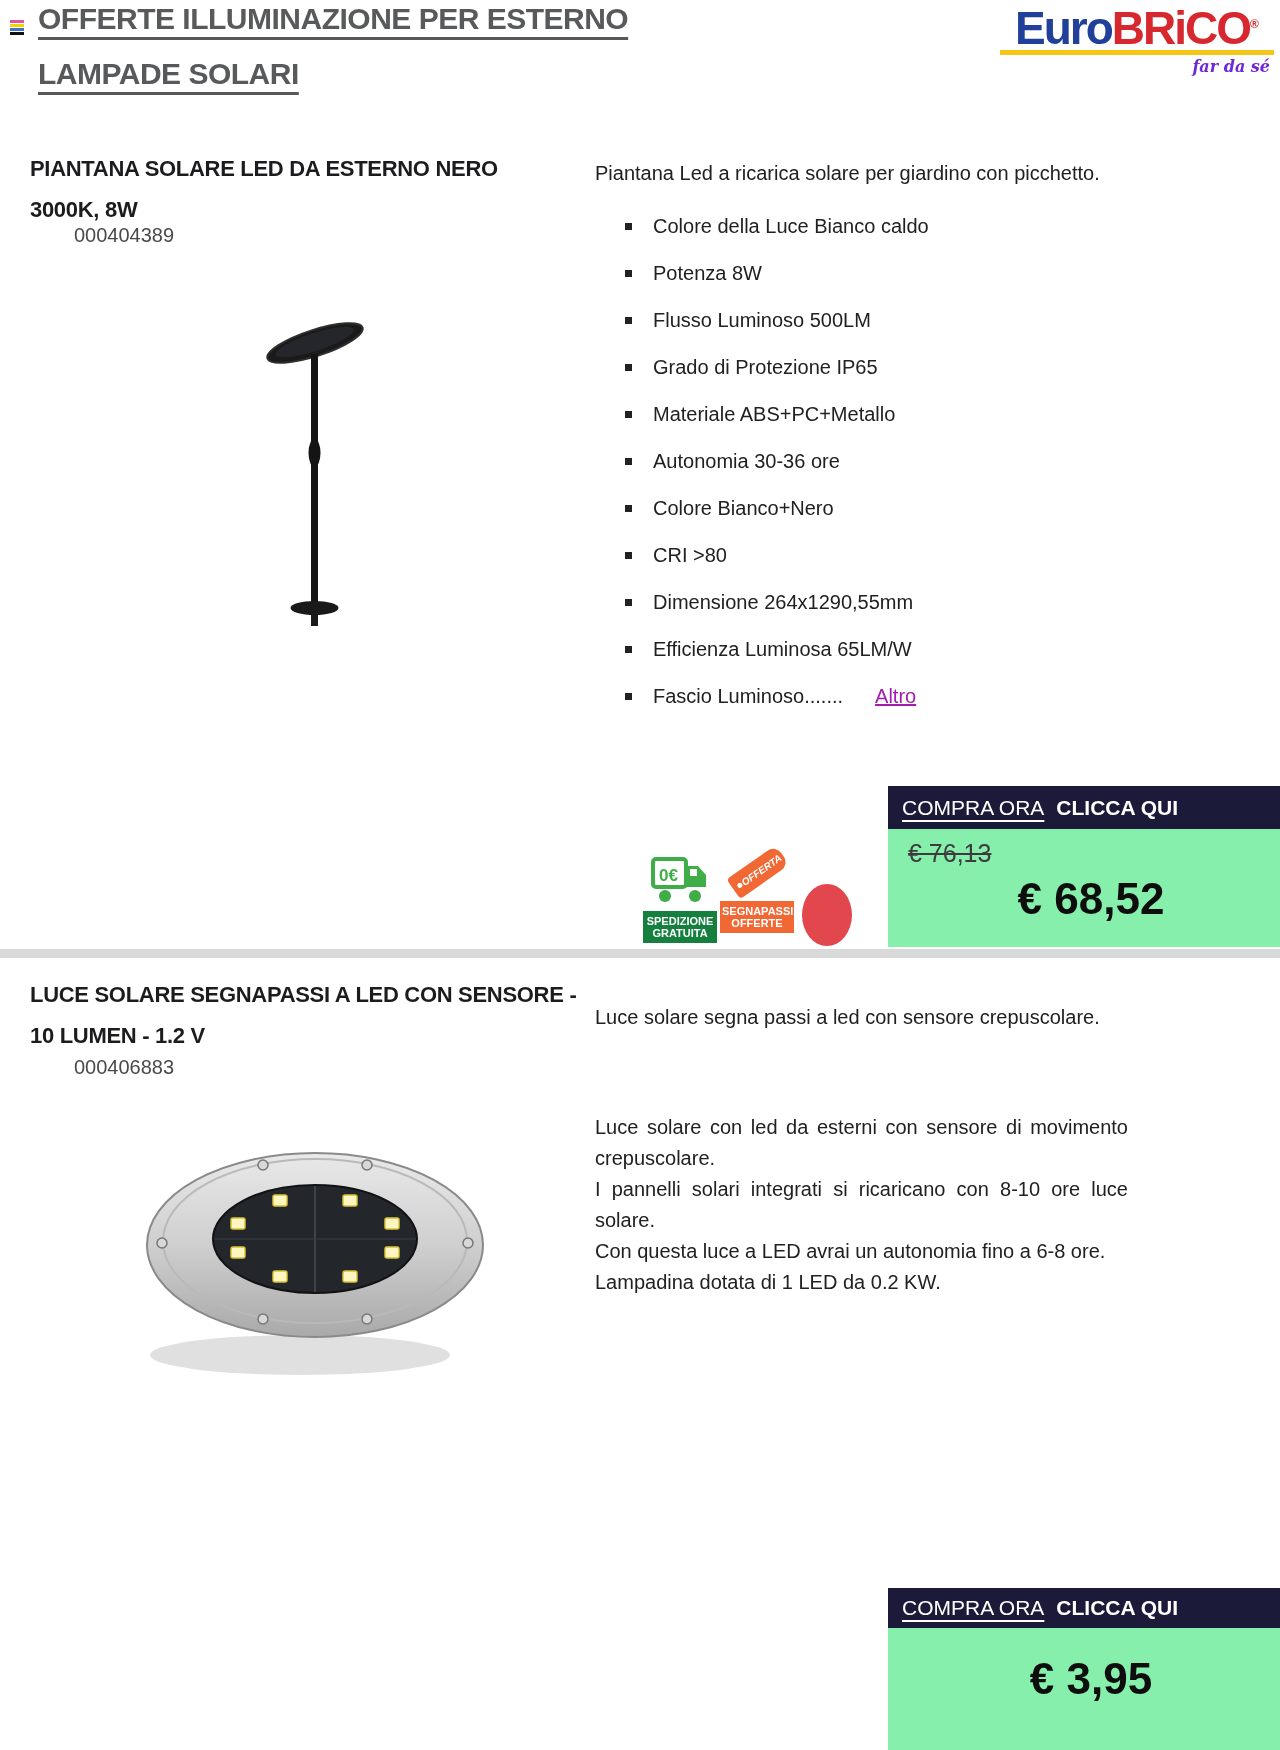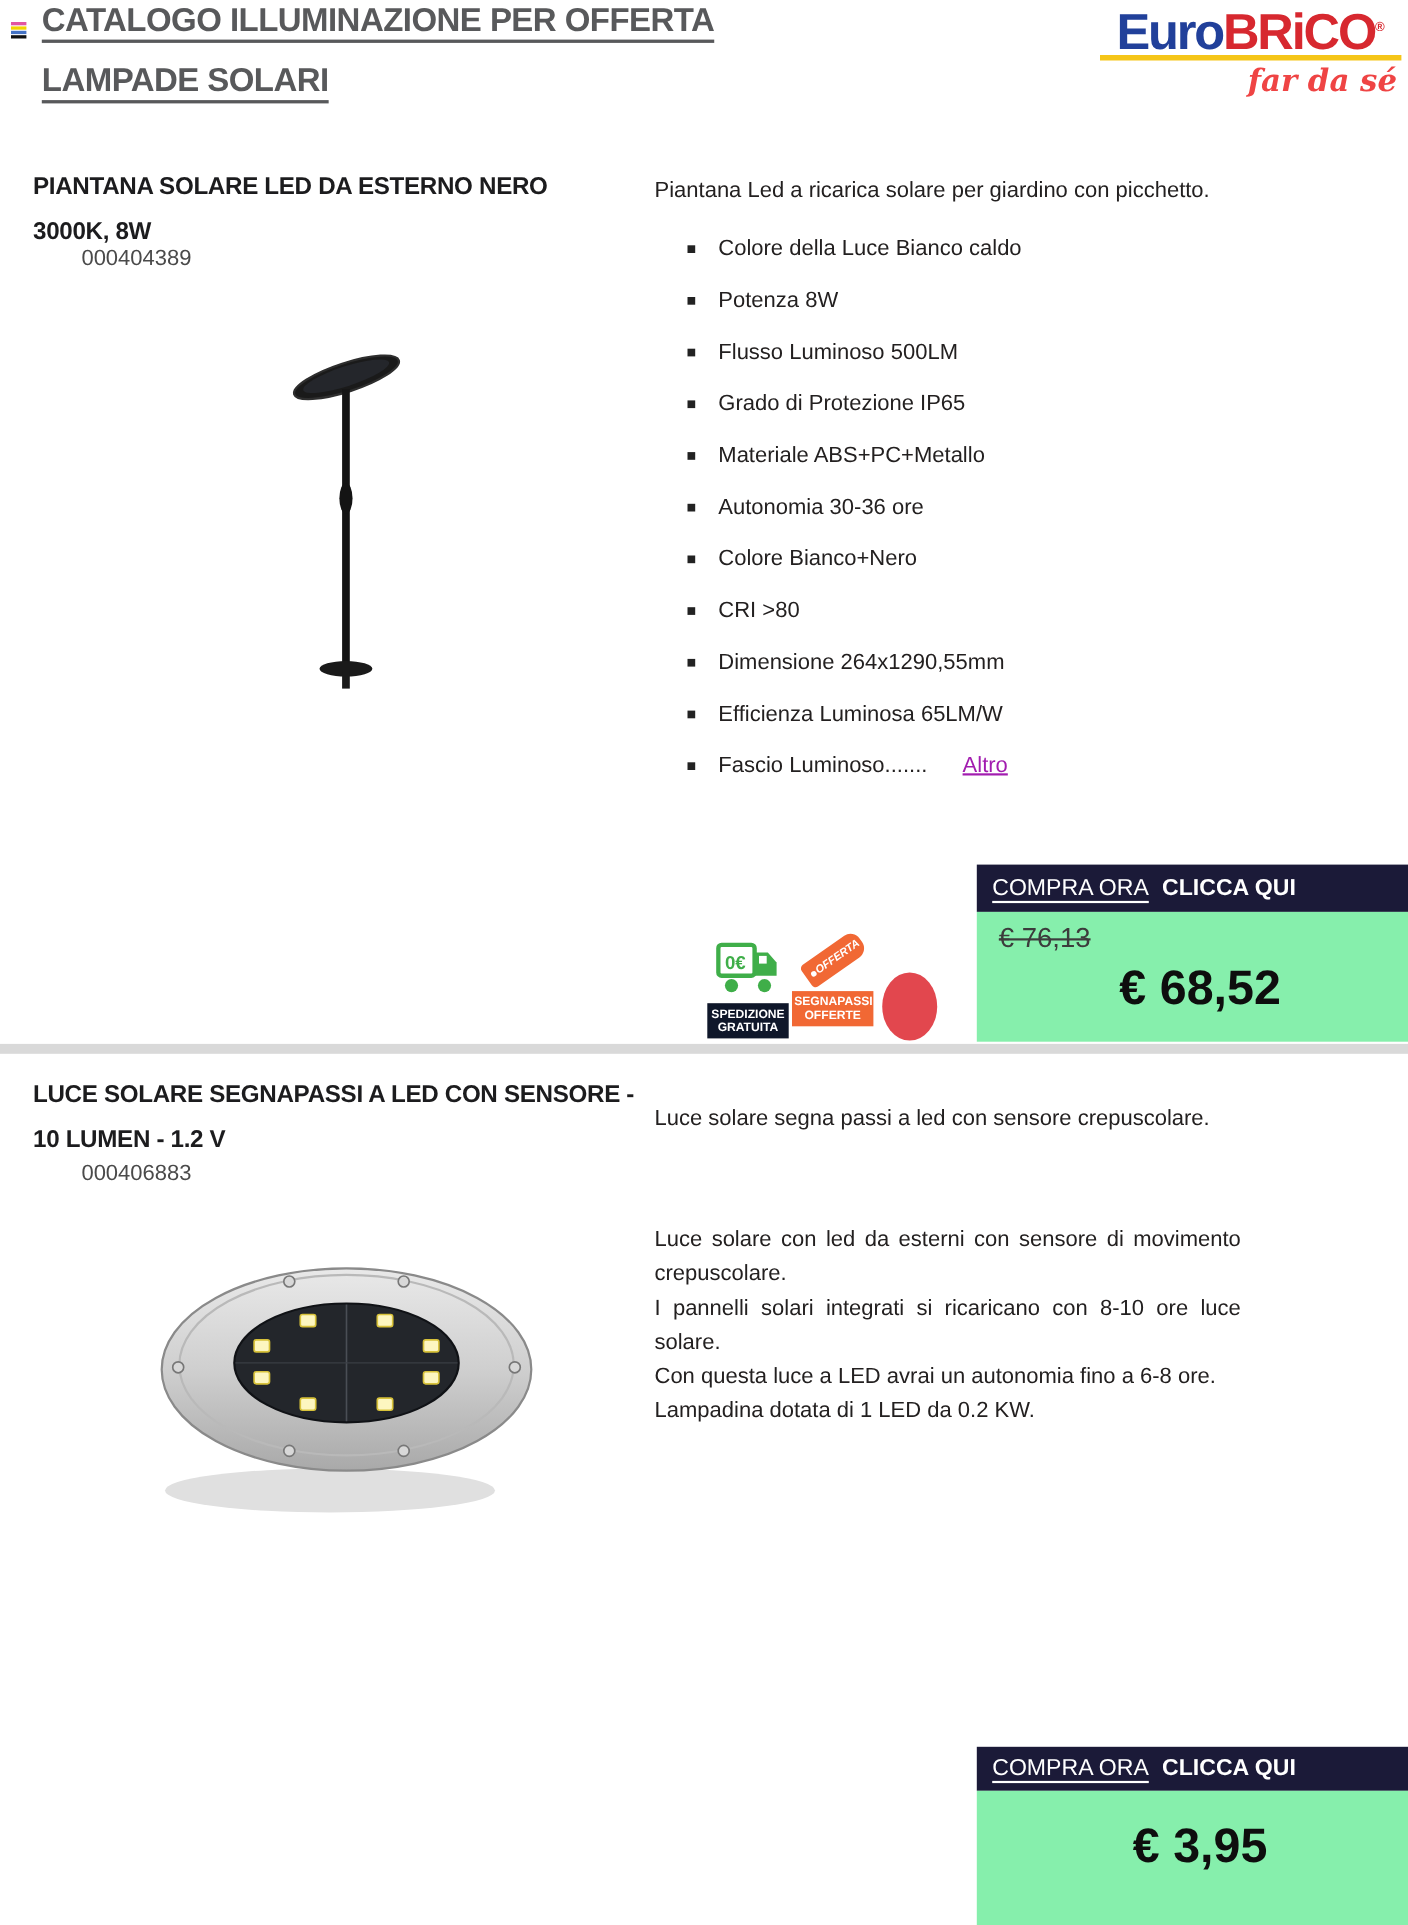--- a/index.html
+++ b/index.html
@@ -20,40 +20,40 @@
   .h1.l1{top:2px;}
   .h1.l2{top:57px;text-align:right;}
 
   .logo{position:absolute;left:1000px;top:0;width:274px;text-align:center;}
   .logo-text{font-size:46px;font-weight:800;letter-spacing:-2px;line-height:48px;white-space:nowrap;}
   .logo-text .blue{color:#21409a;}
   .logo-text .red{color:#d7282f;}
   .logo-text sup{font-size:12px;color:#d7282f;letter-spacing:0;}
   .logo-bar{height:5px;background:#f5c518;margin-top:-2px;}
   .logo-tag{font-family:"DejaVu Serif",serif;font-style:italic;font-weight:bold;
-            font-size:28px;color:#ef4444;text-align:right;margin-top:2px;padding-right:4px;}
+            font-size:16px;color:#6d28d9;text-align:right;margin-top:2px;padding-right:4px;}
 
   
   .ptitle{position:absolute;left:30px;font-size:22px;line-height:41px;font-weight:bold;
           color:#1c1c1e;letter-spacing:-0.3px;}
   .pcode{position:absolute;left:30px;font-size:20px;color:#4a4a4a;margin-left:44px;}
 
   .col{position:absolute;left:595px;width:533px;font-size:20px;line-height:31px;color:#232020;}
   .jtext{text-align:justify;}
 
   ul.features{list-style:none;margin:24px 0 0 30px;padding:0;}
   ul.features li{position:relative;padding-left:28px;line-height:27px;margin-bottom:20px;}
   ul.features li::before{content:"";position:absolute;left:0;top:10px;width:7px;height:7px;background:#222;}
   .altro{font-weight:normal;color:#a21caf;text-decoration:underline;cursor:pointer;margin-left:32px;}
 
   
   .badge-green{position:absolute;left:643px;top:856px;width:74px;text-align:center;}
   .badge-label{margin-top:3px;color:#fff;font-size:11px;line-height:12px;font-weight:bold;
                padding:4px 2px;letter-spacing:0;}
-  .green-bg{background:#0f172a;}
+  .green-bg{background:#15803d;}
   .orange-bg{background:#f16834;}
   .badge-orange{position:absolute;left:720px;top:844px;width:74px;text-align:center;}
   .tag-wrap{height:54px;position:relative;}
   .offer-tag{position:absolute;left:8px;top:16px;width:60px;height:24px;background:#f16834;
              border-radius:4px 10px 10px 4px;transform:rotate(-35deg);
              display:flex;align-items:center;justify-content:center;
              color:#fff;font-size:10px;font-weight:bold;font-style:italic;}
   .offer-tag::before{content:"";position:absolute;left:5px;width:5px;height:5px;border-radius:50%;background:#fff;}
   .offer-tag span{padding-left:8px;}
   .red-dot{position:absolute;left:802px;top:884px;width:50px;height:62px;border-radius:50%;
@@ -77,21 +77,21 @@
 <body>
 
 <div class="page">
 
   <div class="mini-flag">
       <i></i>
       <i></i>
       <i></i>
       <i></i>
     </div>
-  <div class="h1 l1">CATALOGO ILLUMINAZIONE PER OFFERTA</div>
+  <div class="h1 l1">OFFERTE ILLUMINAZIONE PER ESTERNO</div>
   <div class="h1 l2">LAMPADE SOLARI</div>
 
   <div class="logo">
     <div class="logo-text">
       <span class="blue">Euro</span><span class="red">BRiCO</span><sup>®</sup>
     </div>
     <div class="logo-bar"></div>
     <div class="logo-tag">far da sé</div>
   </div>
 

